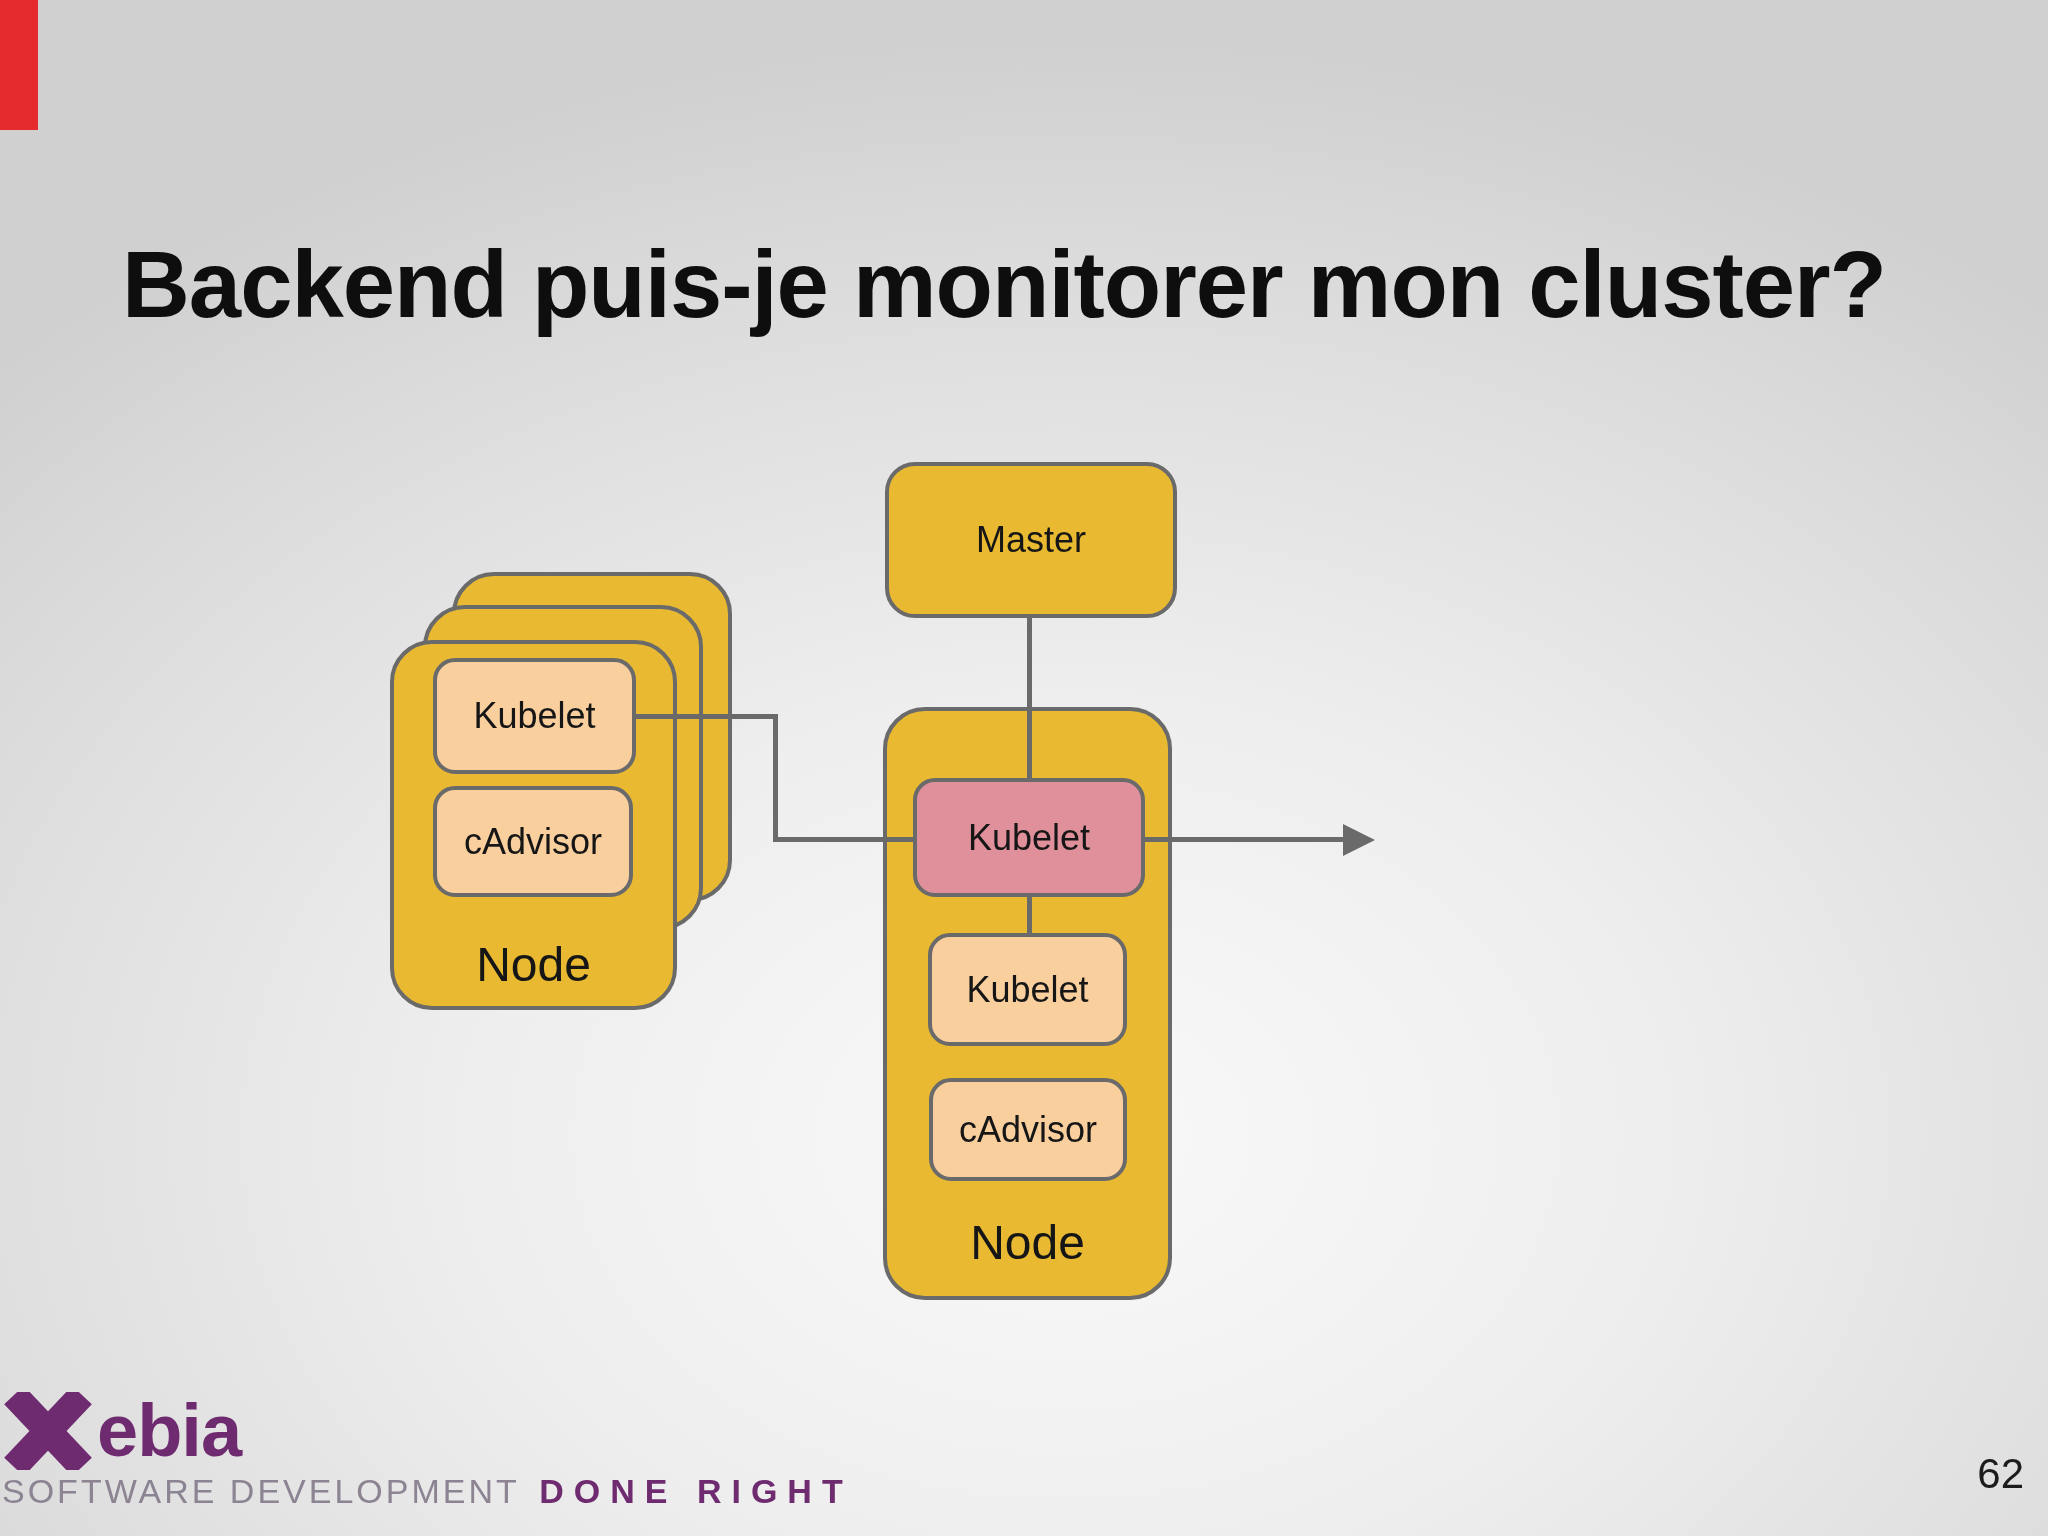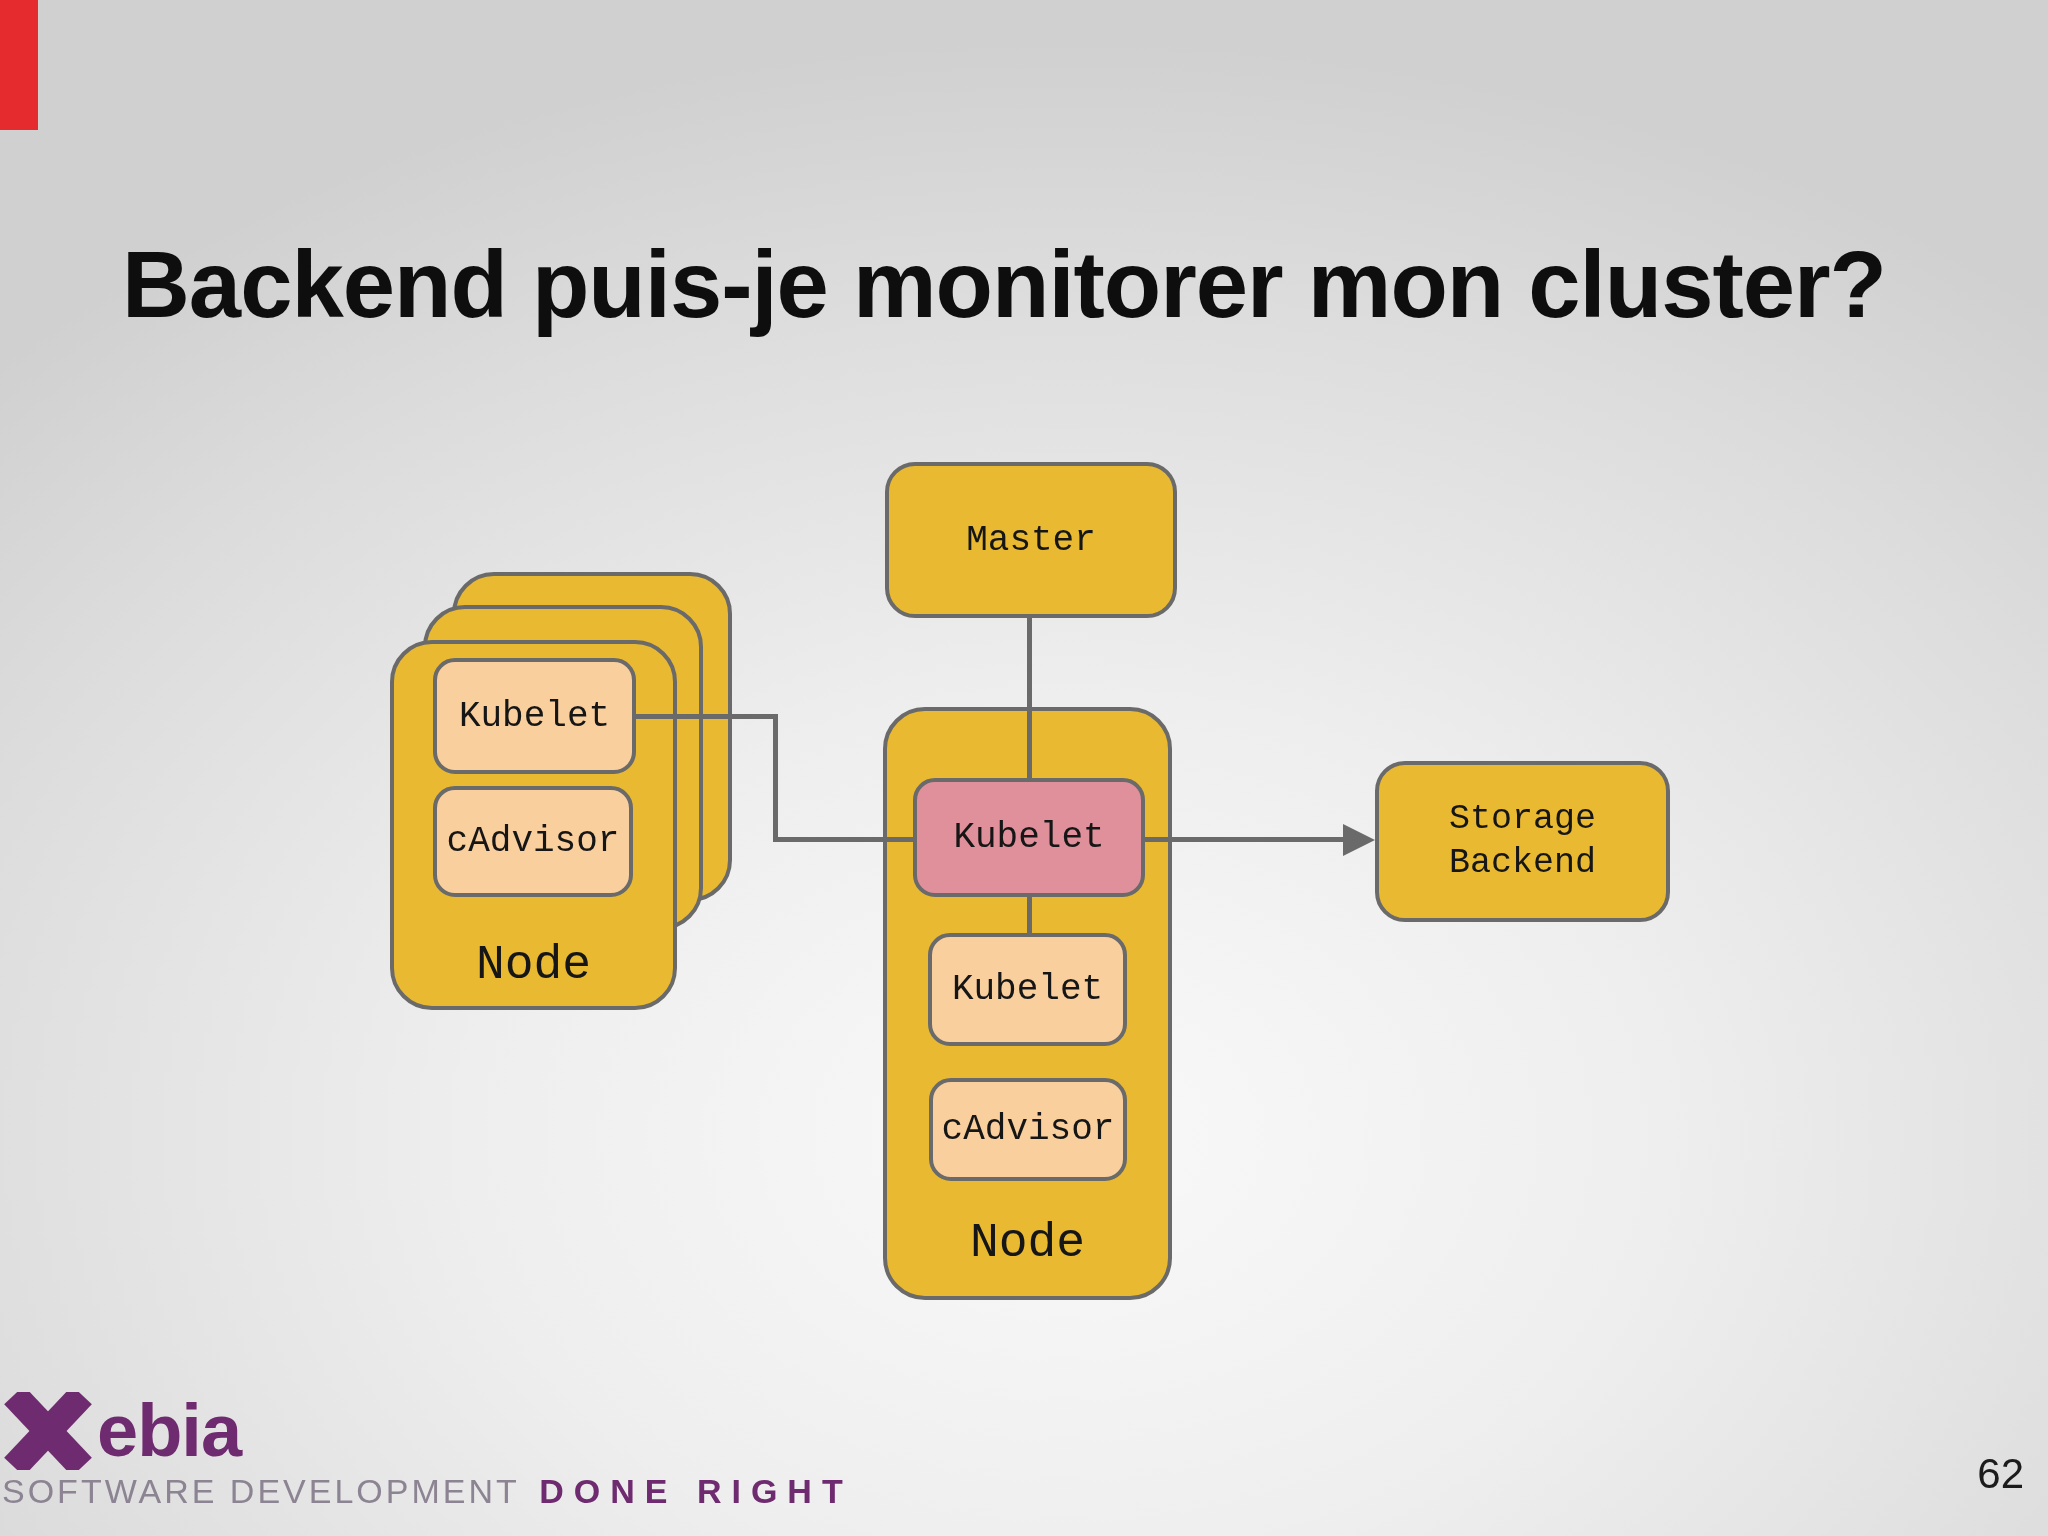--- a/index.html
+++ b/index.html
@@ -9,21 +9,21 @@
     background:radial-gradient(ellipse 1500px 1100px at 52% 74%, #f9f9f9 0%, #eeeeee 40%, #dcdcdc 78%, #d0d0d0 100%);
   }
   .red-bar{position:absolute;left:0;top:0;width:38px;height:130px;background:var(--red,#e62b2e);}
   .title{
     position:absolute;left:40px;right:80px;top:168px;text-align:center;
     font-size:94px;font-weight:700;color:#0e0e0e;letter-spacing:-1px;
   }
   .box{
     position:absolute;box-sizing:border-box;border:4px solid var(--border,#6a6a6a);
     display:flex;align-items:center;justify-content:center;
-    color:#161616;text-align:center;font-family:Liberation Mono, monospace;
+    color:#161616;text-align:center;
   }
   .card{background:var(--yellow,#e9ba31);border-radius:42px;}
   .inner{border-radius:22px;font-size:36px;}
   .peach{background:var(--peach,#f9cf9e);text-align:center;}
   .pink{background:var(--pink,#e0909a);}
   .master{border-radius:30px;background:var(--yellow,#e9ba31);font-size:36px;}
   .storage{border-radius:30px;background:var(--yellow,#e9ba31);font-size:35px;line-height:1.25;}
   .node-label{position:absolute;left:0;right:0;text-align:center;font-size:48px;color:#161616;}
   .line{position:absolute;background:var(--border,#6a6a6a);}
   .arrowhead{
@@ -60,26 +60,20 @@
 
   <div class="box master" style="left:885px;top:462px;width:292px;height:156px;">Master</div>
 
   <div class="box card" style="left:883px;top:707px;width:289px;height:593px;">
     <span class="node-label" style="bottom:26px;">Node</span>
   </div>
   <div class="box inner pink" style="left:913px;top:778px;width:232px;height:119px;">Kubelet</div>
   <div class="box inner peach" style="left:928px;top:933px;width:199px;height:113px;">Kubelet</div>
   <div class="box inner peach" style="left:929px;top:1078px;width:198px;height:103px;">cAdvisor</div>
 
-  <div class="box storage" style="left:1375px;top:761px;width:295px;height:161px;">
-    <div>
-      <div>Storage</div>
-      <div>Backend</div>
-    </div>
-  </div>
 
   <div class="line" style="left:1027px;top:618px;width:5px;height:164px;"></div>
   <div class="line" style="left:1027px;top:895px;width:5px;height:40px;"></div>
   <div class="line" style="left:634px;top:714px;width:144px;height:5px;"></div>
   <div class="line" style="left:773px;top:714px;width:5px;height:127px;"></div>
   <div class="line" style="left:773px;top:837px;width:142px;height:5px;"></div>
   <div class="line" style="left:1143px;top:837px;width:200px;height:5px;"></div>
   <div class="arrowhead"></div>
 
   <svg class="logo-x" width="92" height="78" viewBox="0 0 92 78">

